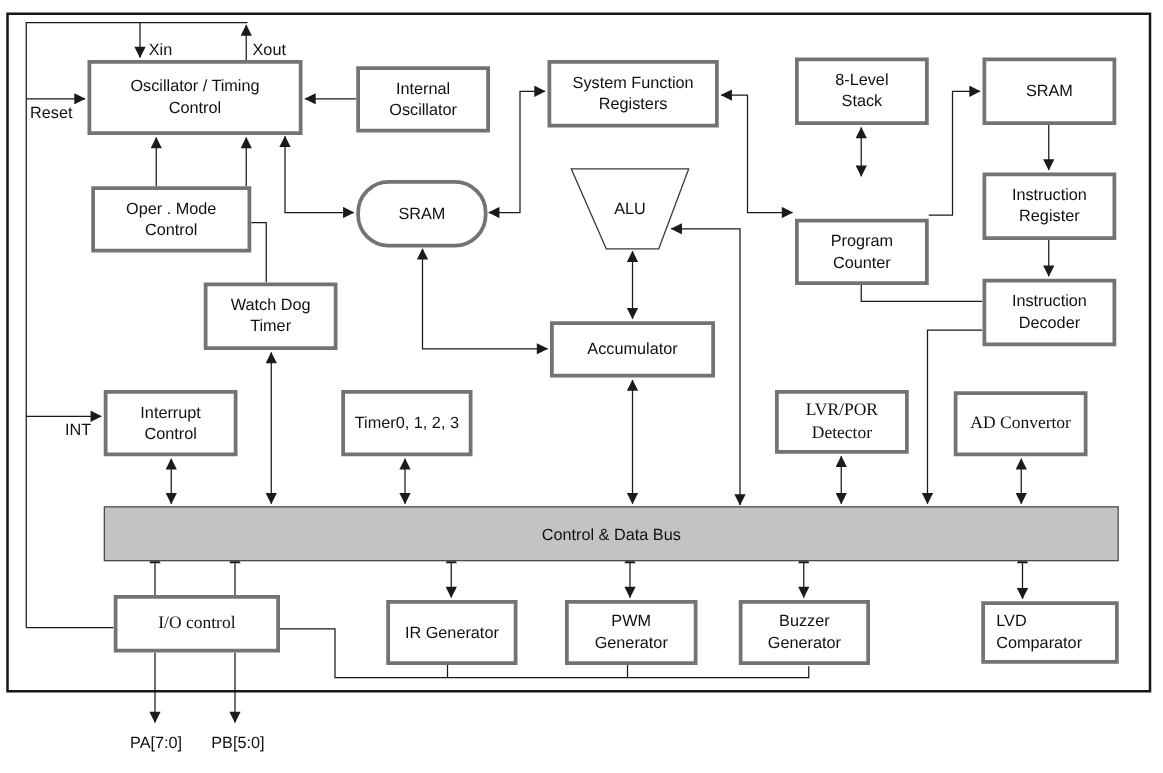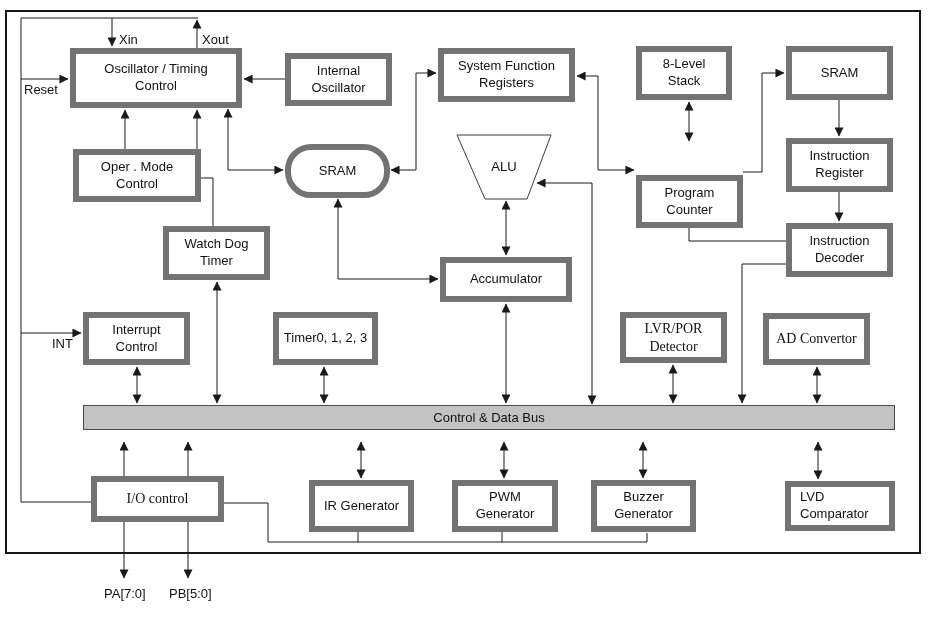--- a/index.html
+++ b/index.html
@@ -1,35 +1,35 @@
 <!DOCTYPE html>
 <html><head>
 <meta charset="utf-8">
 <style>
   html,body{margin:0;padding:0;background:#fff;}
   #stage{position:relative;width:930px;height:618px;background:#fff;overflow:hidden;
          font-family:"Liberation Sans",sans-serif;color:#111;}
   #frame{position:absolute;left:5px;top:10px;width:916px;height:544px;
          border:2px solid #161616;box-sizing:border-box;}
   #wires{position:absolute;left:0;top:0;width:930px;height:618px;z-index:2;}
-  .blk{position:absolute;z-index:3;background:#fff;border:6px solid #737373;
+  .blk{position:absolute;z-index:3;background:#fff;border:3px solid #737373;
        box-sizing:border-box;display:flex;align-items:center;justify-content:center;
        text-align:center;font-size:13px;line-height:1.28;white-space:pre-line;}
   .serif{font-family:"Liberation Serif",serif;font-size:14px;}
   .leftalign{justify-content:flex-start;text-align:left;padding-left:9px;}
   .noborder{border:none;background:transparent;}
-  #bus{position:absolute;z-index:3;left:83px;top:405px;width:812px;height:25px;
+  #bus{position:absolute;z-index:3;left:83px;top:405px;width:812px;height:44px;
        background:#c3c3c3;border:1px solid #4a4a4a;box-sizing:border-box;
        display:flex;align-items:center;justify-content:center;font-size:13px;}
   .pin{position:absolute;z-index:4;font-size:13px;background:transparent;}
   .b-osc{left:70px;top:48px;width:172px;height:60px;}
   .b-opm{left:73px;top:149px;width:128px;height:53px;}
   .b-ios{left:285px;top:53px;width:107px;height:53px;}
   .b-sfr{left:438px;top:48px;width:137px;height:54px;}
-  .b-stk{left:636px;top:46px;width:96px;height:54px;}
+  .b-stk{left:636px;top:46px;width:107px;height:54px;}
   .b-epr{left:786px;top:46px;width:107px;height:54px;}
   .b-srm{left:285px;top:144px;width:105px;height:54px;border-radius:26px;}
   .b-pc {left:636px;top:143px;width:107px;height:53px;margin-top:32px;}
   .b-irg{left:786px;top:138px;width:107px;height:54px;}
   .b-wdt{left:163px;top:226px;width:107px;height:54px;}
   .b-idc{left:786px;top:223px;width:107px;height:54px;}
   .b-acc{left:440px;top:257px;width:132px;height:45px;}
   .b-int{left:83px;top:312px;width:107px;height:53px;}
   .b-tmr{left:273px;top:312px;width:105px;height:53px;}
   .b-lvr{left:620px;top:312px;width:107px;height:51px;}

